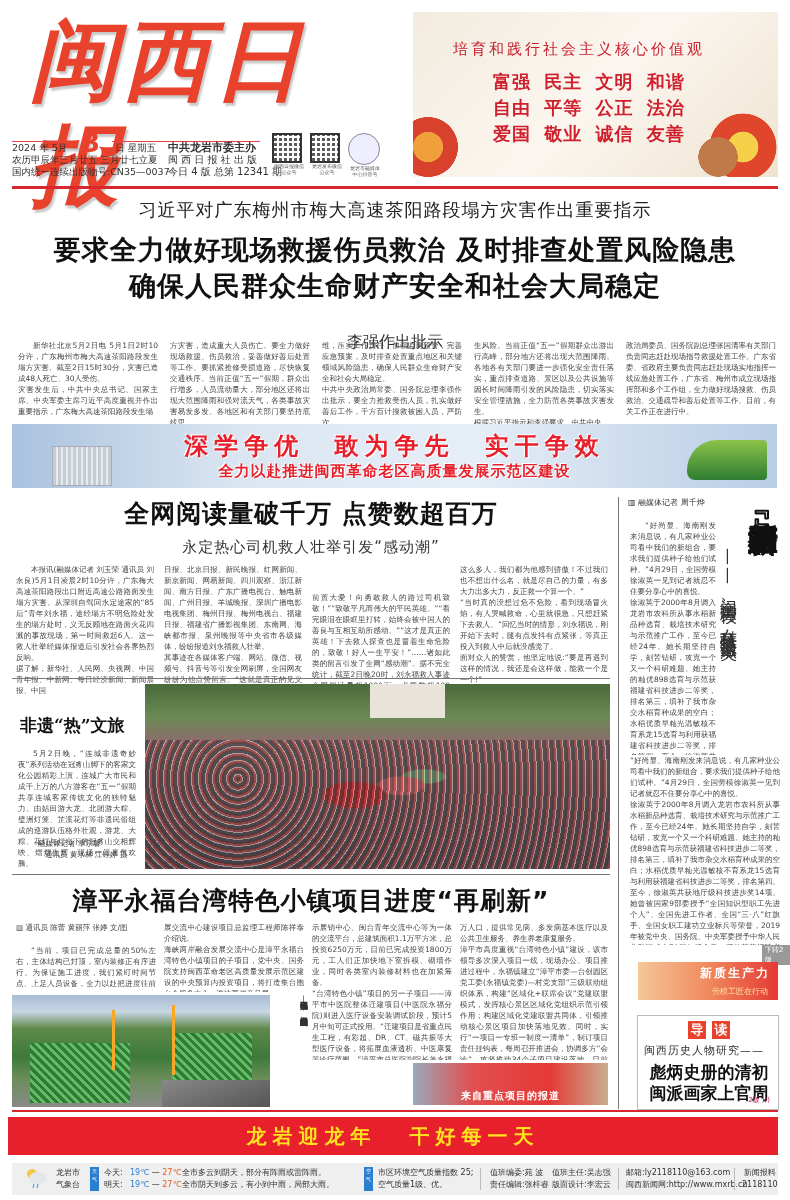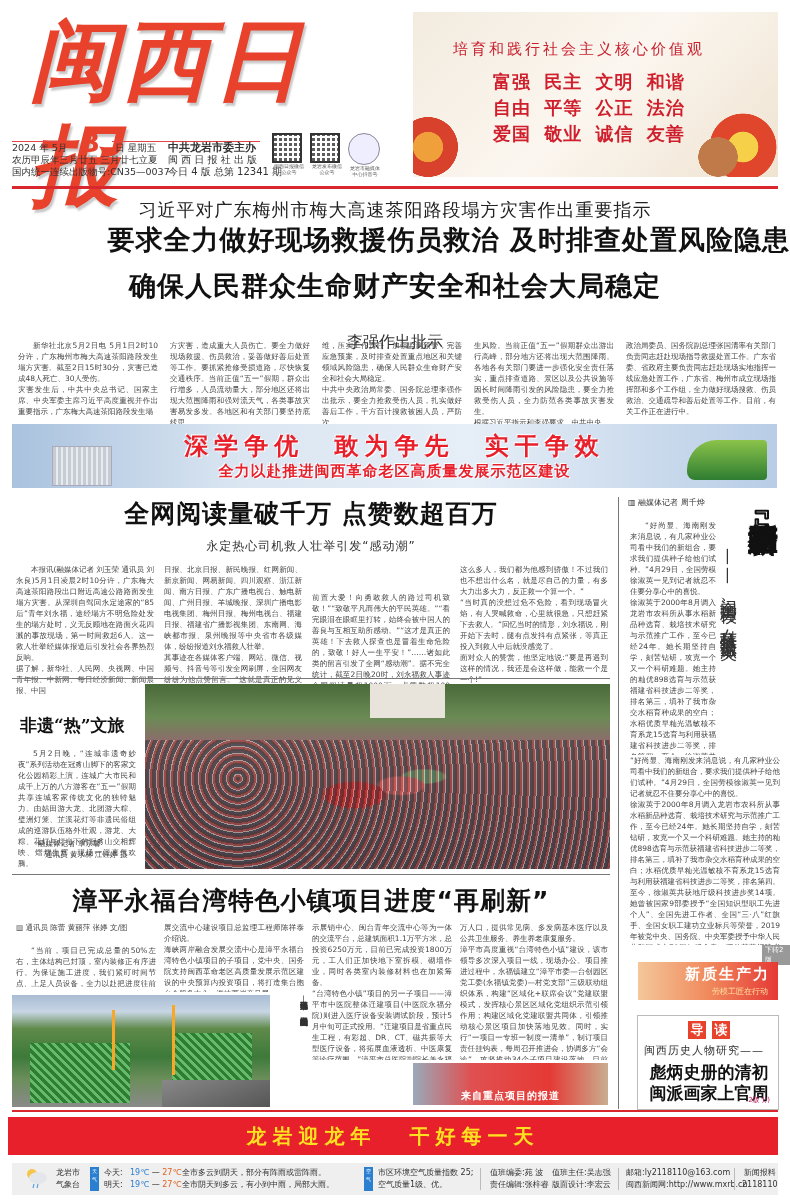--- a/index.html
+++ b/index.html
@@ -35,40 +35,40 @@
 
   
   .slogan-banner { left: 12px; top: 424px; width: 765px; height: 64px; background: linear-gradient(90deg, #a9c2de 0%, #dbe6f2 30%, #e6eef7 60%, #b8cde6 100%); overflow: hidden; }
   .slogan-main { position: absolute; left: 0; width: 765px; top: 6px; text-align: center; font-size: 24px; font-weight: bold; color: #e8202c; letter-spacing: 6px; word-spacing: 16px; text-shadow: 1px 1px 0 #fff, -1px -1px 0 #fff; }
   .slogan-sub { position: absolute; left: 0; width: 765px; top: 38px; text-align: center; font-family: "DejaVu Serif", serif; font-size: 15px; font-weight: bold; color: #e8202c; letter-spacing: 1px; text-shadow: 1px 1px 0 #fff, -1px -1px 0 #fff; }
   .building { position: absolute; left: 40px; top: 22px; width: 60px; height: 40px; background: repeating-linear-gradient(90deg, #c6ccd4 0 3px, #e7ebef 3px 5px); border: 1px solid #aab; }
   .train { position: absolute; right: 10px; top: 16px; width: 80px; height: 40px; background: linear-gradient(180deg, #8bc34a 0%, #2e7d32 100%); border-radius: 30px 4px 4px 8px; }
 
   
   .story2-head { left: 12px; top: 497px; width: 598px; text-align: center; font-size: 25px; font-weight: bold; color: #111; letter-spacing: 1px; }
-  .story2-sub { left: 12px; top: 538px; width: 598px; text-align: center; font-size: 12px; color: #333; letter-spacing: 1px; }
+  .story2-sub { left: 12px; top: 538px; width: 598px; text-align: center; font-size: 15px; color: #333; letter-spacing: 1px; }
   .vrule { width: 1px; background: #777; }
   .hrule { height: 1px; background: #777; }
 
   .photo-parade { left: 145px; top: 684px; width: 465px; height: 185px; background:
       radial-gradient(ellipse at 45% 60%, #c62828 0 8%, transparent 9%),
       radial-gradient(ellipse at 55% 55%, #e57373 0 6%, transparent 7%),
       radial-gradient(ellipse at 60% 50%, #81c784 0 5%, transparent 6%),
       linear-gradient(180deg, #4a6b3a 0%, #6a8b54 18%, #8a6e6a 30%, #7a5a5a 55%, #5d4a4e 100%); overflow: hidden; }
   .photo-parade .crowd { position: absolute; left: 0; top: 30%; width: 100%; height: 70%; background: repeating-radial-gradient(circle at 20% 30%, #3a2a2a 0 2px, #b03a3a 2px 4px, #d8c8c0 4px 5px, #2a3a4a 5px 7px); opacity: 0.55; }
 
   .feature-title { left: 20px; top: 714px; font-family: "DejaVu Serif", serif; font-size: 17px; font-weight: bold; color: #111; }
 
   
   .right-credit { left: 628px; top: 497px; font-size: 8px; color: #333; }
   .right-vert-title { left: 740px; top: 500px; width: 42px; font-family: "DejaVu Serif", serif; font-size: 30px; font-weight: bold; color: #111; line-height: 37px; writing-mode: vertical-rl; }
   .right-vert-sub { left: 718px; top: 548px; width: 22px; font-size: 17px; color: #333; writing-mode: vertical-rl; line-height: 22px; letter-spacing: 2px; }
   .continued { left: 762px; top: 945px; font-size: 7px; background: #999; color: #fff; padding: 0 3px; }
   .promo-xzsc { left: 638px; top: 962px; width: 140px; height: 38px; background: linear-gradient(90deg, #f4c79a 0%, #f08a5d 50%, #e53935 100%); }
-  .promo-xzsc .t1 { position: absolute; right: 8px; top: 3px; font-size: 15px; font-weight: bold; color: #fff; letter-spacing: 2px; }
+  .promo-xzsc .t1 { position: absolute; right: 8px; top: 3px; font-size: 12px; font-weight: bold; color: #fff; letter-spacing: 2px; }
   .promo-xzsc .t2 { position: absolute; right: 10px; top: 24px; font-size: 8px; color: #ffe0a0; }
   .guide-box { left: 637px; top: 1015px; width: 142px; height: 95px; border: 1px solid #bbb; }
   .guide-tag { position: absolute; top: 5px; width: 18px; height: 18px; background: #e8412c; color: #fff; font-size: 13px; font-weight: bold; text-align: center; line-height: 18px; }
   .guide-kicker { position: absolute; left: 6px; top: 27px; font-size: 11px; color: #333; letter-spacing: 1px; }
   .guide-title { position: absolute; left: 0; width: 142px; text-align: center; font-family: "DejaVu Serif", serif; font-size: 17px; font-weight: bold; color: #111; }
   .guide-page { position: absolute; right: 8px; bottom: 4px; font-size: 7px; color: #c2185b; }
 
   
   .story3-head { left: 12px; top: 884px; width: 598px; text-align: center; font-size: 25px; font-weight: bold; color: #111; letter-spacing: 1px; }
   .photo-construction { left: 12px; top: 995px; width: 258px; height: 112px; background: linear-gradient(180deg, #a8bcd4 0%, #c8d6e4 15%, #5f8a4a 30%, #3d7a3a 55%, #6b8e5a 75%, #8a8a8a 100%); overflow: hidden; }
@@ -131,30 +131,30 @@
   <div class="flower" style="right:-10px;top:95px;width:90px;height:80px;background:radial-gradient(circle,#f7d04a 0 25%,#e0462c 26% 55%,transparent 56%);"></div>
   <div class="flower" style="right:30px;top:120px;width:60px;height:50px;background:radial-gradient(circle,#c07a4a 0 50%,transparent 51%);"></div>
   <div class="values-heading">培育和践行社会主义核心价值观</div>
   <div class="values-line" style="top:58px;">富强  民主  文明  和谐</div>
   <div class="values-line" style="top:110px;">爱国  敬业  诚信  友善</div>
   <div class="values-line" style="top:84px;">自由  平等  公正  法治</div>
 </div>
 <div class="abs red-rule"></div>
 
 <div class="abs kicker">习近平对广东梅州市梅大高速茶阳路段塌方灾害作出重要指示</div>
-<div class="abs headline" style="top:222px;text-align:right;">要求全力做好现场救援伤员救治  及时排查处置风险隐患</div>
+<div class="abs headline" style="top:232px;">要求全力做好现场救援伤员救治  及时排查处置风险隐患</div>
 <div class="abs headline" style="top:268px;">确保人民群众生命财产安全和社会大局稳定</div>
 <div class="abs byline-center">李强作出批示</div>
 
 <div class="abs col-text" style="left: 18px; top: 340px; width: 140px; white-space: pre-line;">新华社北京5月2日电 5月1日2时10分许，广东梅州市梅大高速茶阳路段发生塌方灾害。截至2日15时30分，灾害已造成48人死亡、30人受伤。
 灾害发生后，中共中央总书记、国家主席、中央军委主席习近平高度重视并作出重要指示，广东梅大高速茶阳路段发生塌</div>
 <div class="abs col-text noindent" style="left: 170px; top: 340px; width: 140px; white-space: pre-line;">方灾害，造成重大人员伤亡。要全力做好现场救援、伤员救治，妥善做好善后处置等工作。要抓紧抢修受损道路，尽快恢复交通秩序。当前正值“五一”假期，群众出行增多，人员流动量大，部分地区还将出现大范围降雨和强对流天气，各类事故灾害易发多发。各地区和有关部门要坚持底线思</div>
 <div class="abs col-text noindent" style="left: 322px; top: 340px; width: 140px; white-space: pre-line;">维，压实工作责任，加强监测预警，完善应急预案，及时排查处置重点地区和关键领域风险隐患，确保人民群众生命财产安全和社会大局稳定。
 中共中央政治局常委、国务院总理李强作出批示，要全力抢救受伤人员，扎实做好善后工作，千方百计搜救被困人员，严防次</div>
-<div class="abs col-text noindent" style="left: 474px; top: 340px; width: 140px; white-space: pre-line;">生风险。当前正值“五一”假期群众出游出行高峰，部分地方还将出现大范围降雨。各地各有关部门要进一步强化安全责任落实，重点排查道路、景区以及公共设施等因长时间降雨引发的风险隐患，要全力抢救受伤人员，全力防范各类事故灾害发生。
+<div class="abs col-text noindent" style="left: 474px; top: 340px; width: 140px; white-space: pre-line;">生风险。当前正值“五一”假期群众出游出行高峰，部分地方还将出现大范围降雨。各地各有关部门要进一步强化安全责任落实，重点排查道路、景区以及公共设施等因长时间降雨引发的风险隐患，切实落实安全管理措施，全力防范各类事故灾害发生。
 根据习近平指示和李强要求，中共中央</div>
 <div class="abs col-text noindent" style="left: 626px; top: 340px; width: 150px; white-space: pre-line;">政治局委员、国务院副总理张国清率有关部门负责同志赶赴现场指导救援处置工作。广东省委、省政府主要负责同志赶赴现场实地指挥一线应急处置工作，广东省、梅州市成立现场指挥部和多个工作组，全力做好现场搜救、伤员救治、交通疏导和善后处置等工作。目前，有关工作正在进行中。</div>
 
 <div class="abs slogan-banner">
   <div class="building"></div>
   <div class="train"></div>
   <div class="slogan-main">深学争优  敢为争先  实干争效</div>
   <div class="slogan-sub">全力以赴推进闽西革命老区高质量发展示范区建设</div>
 </div>
 

